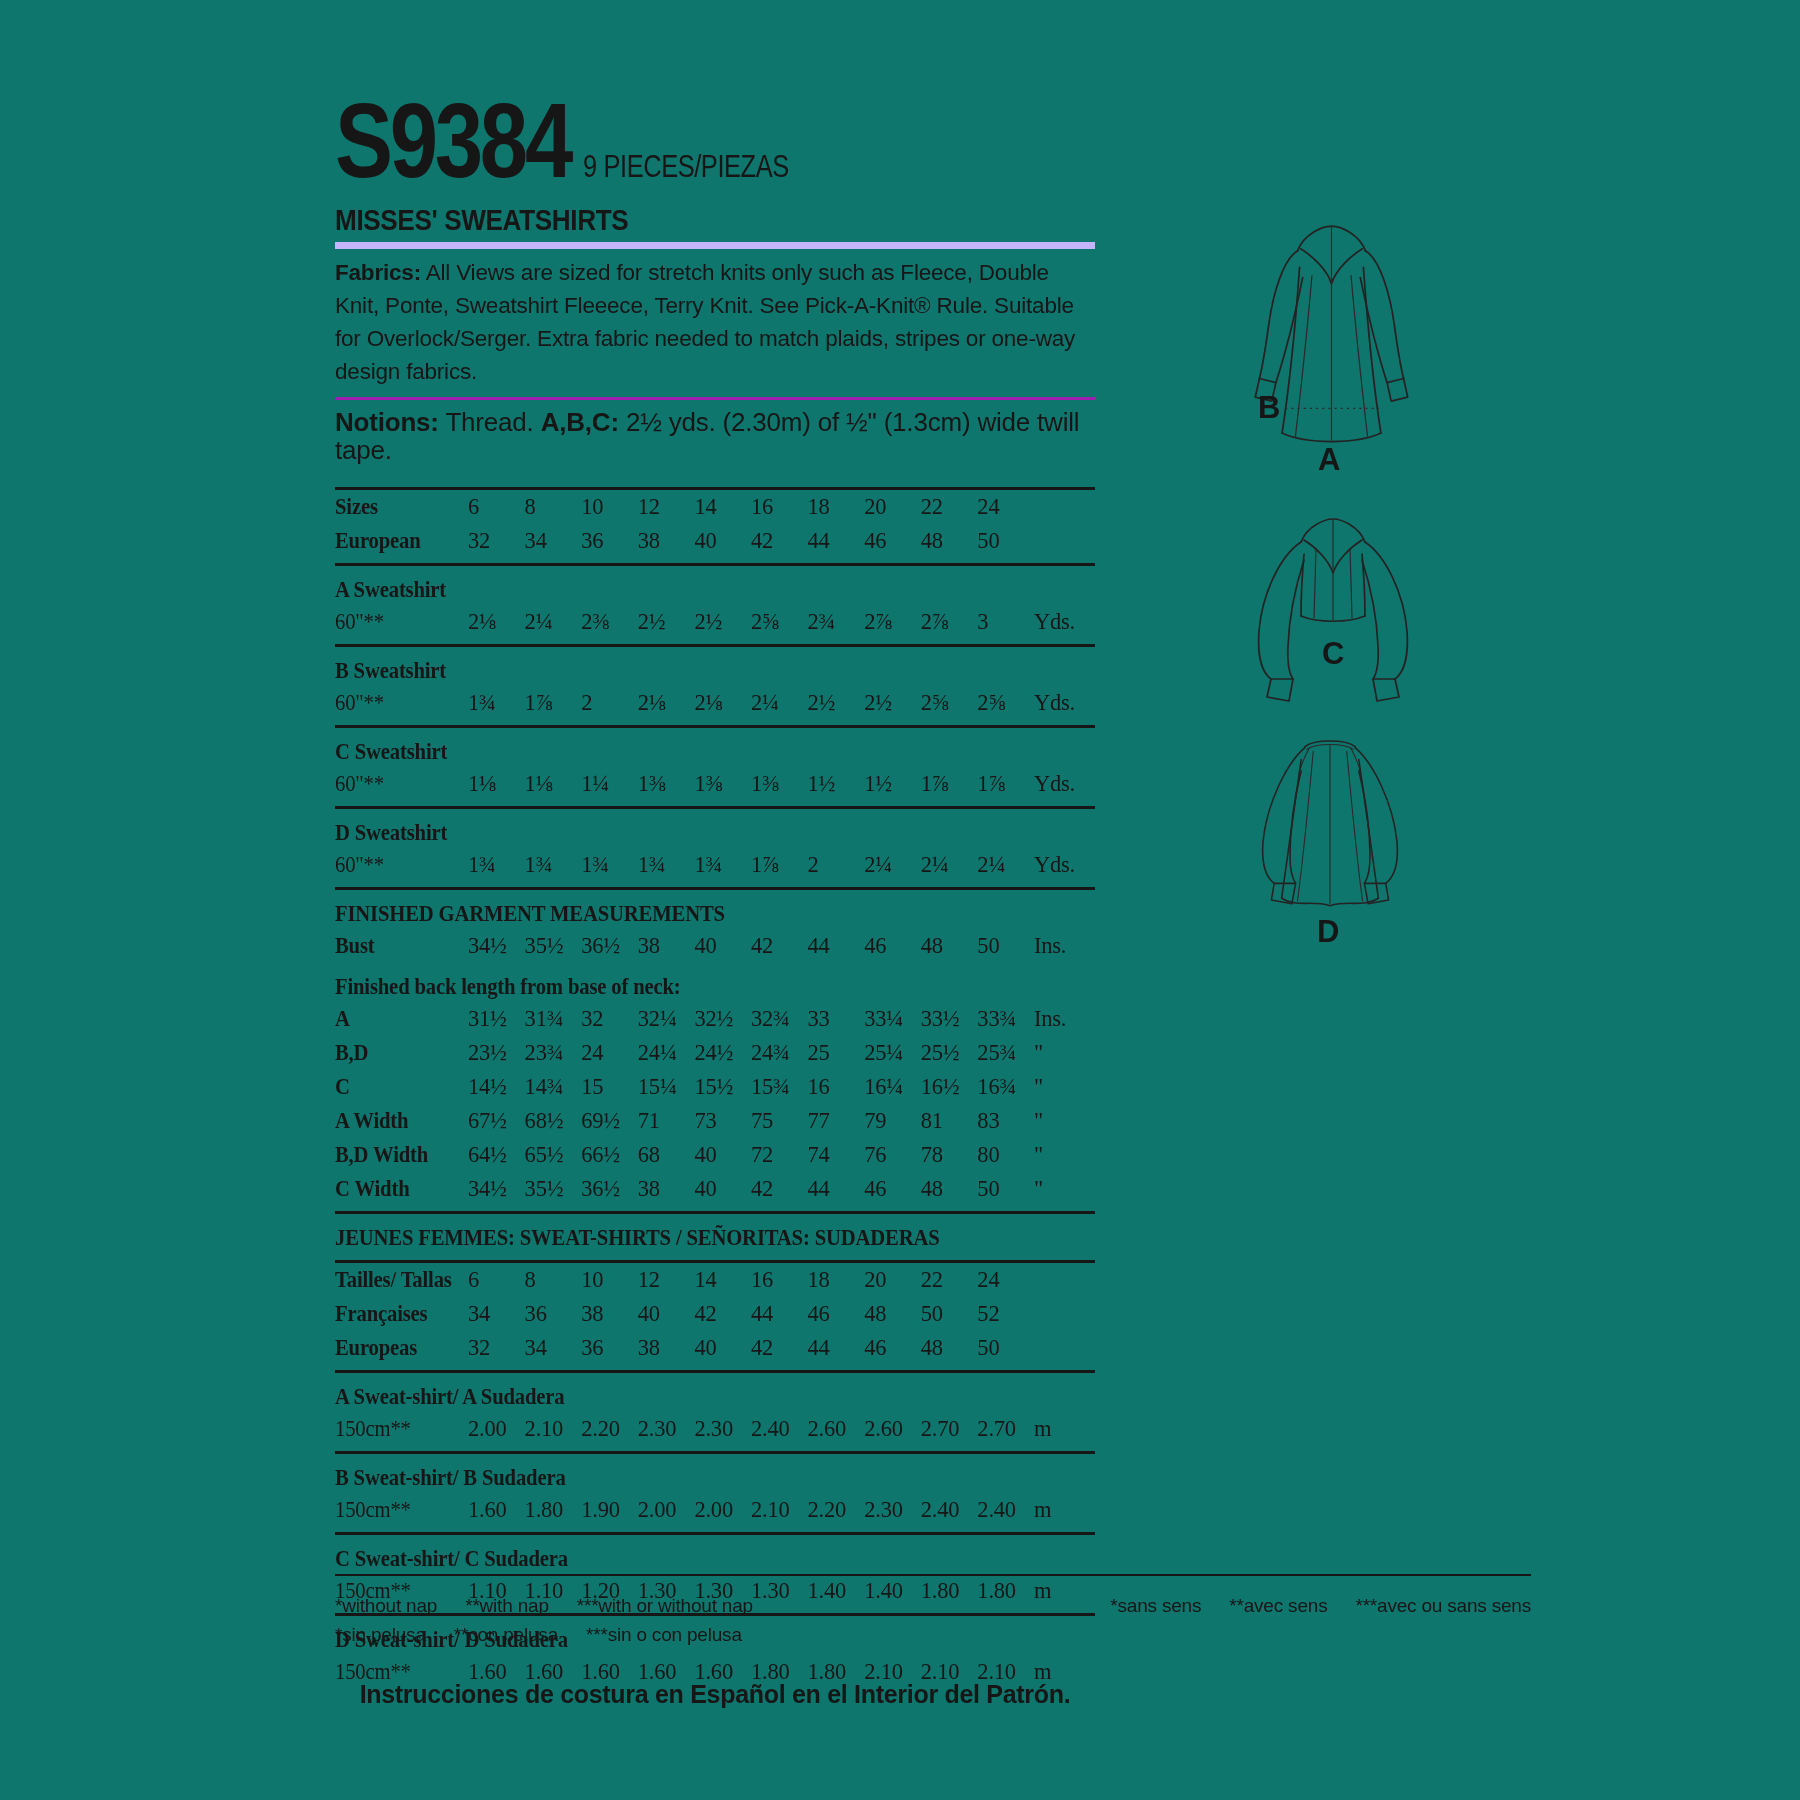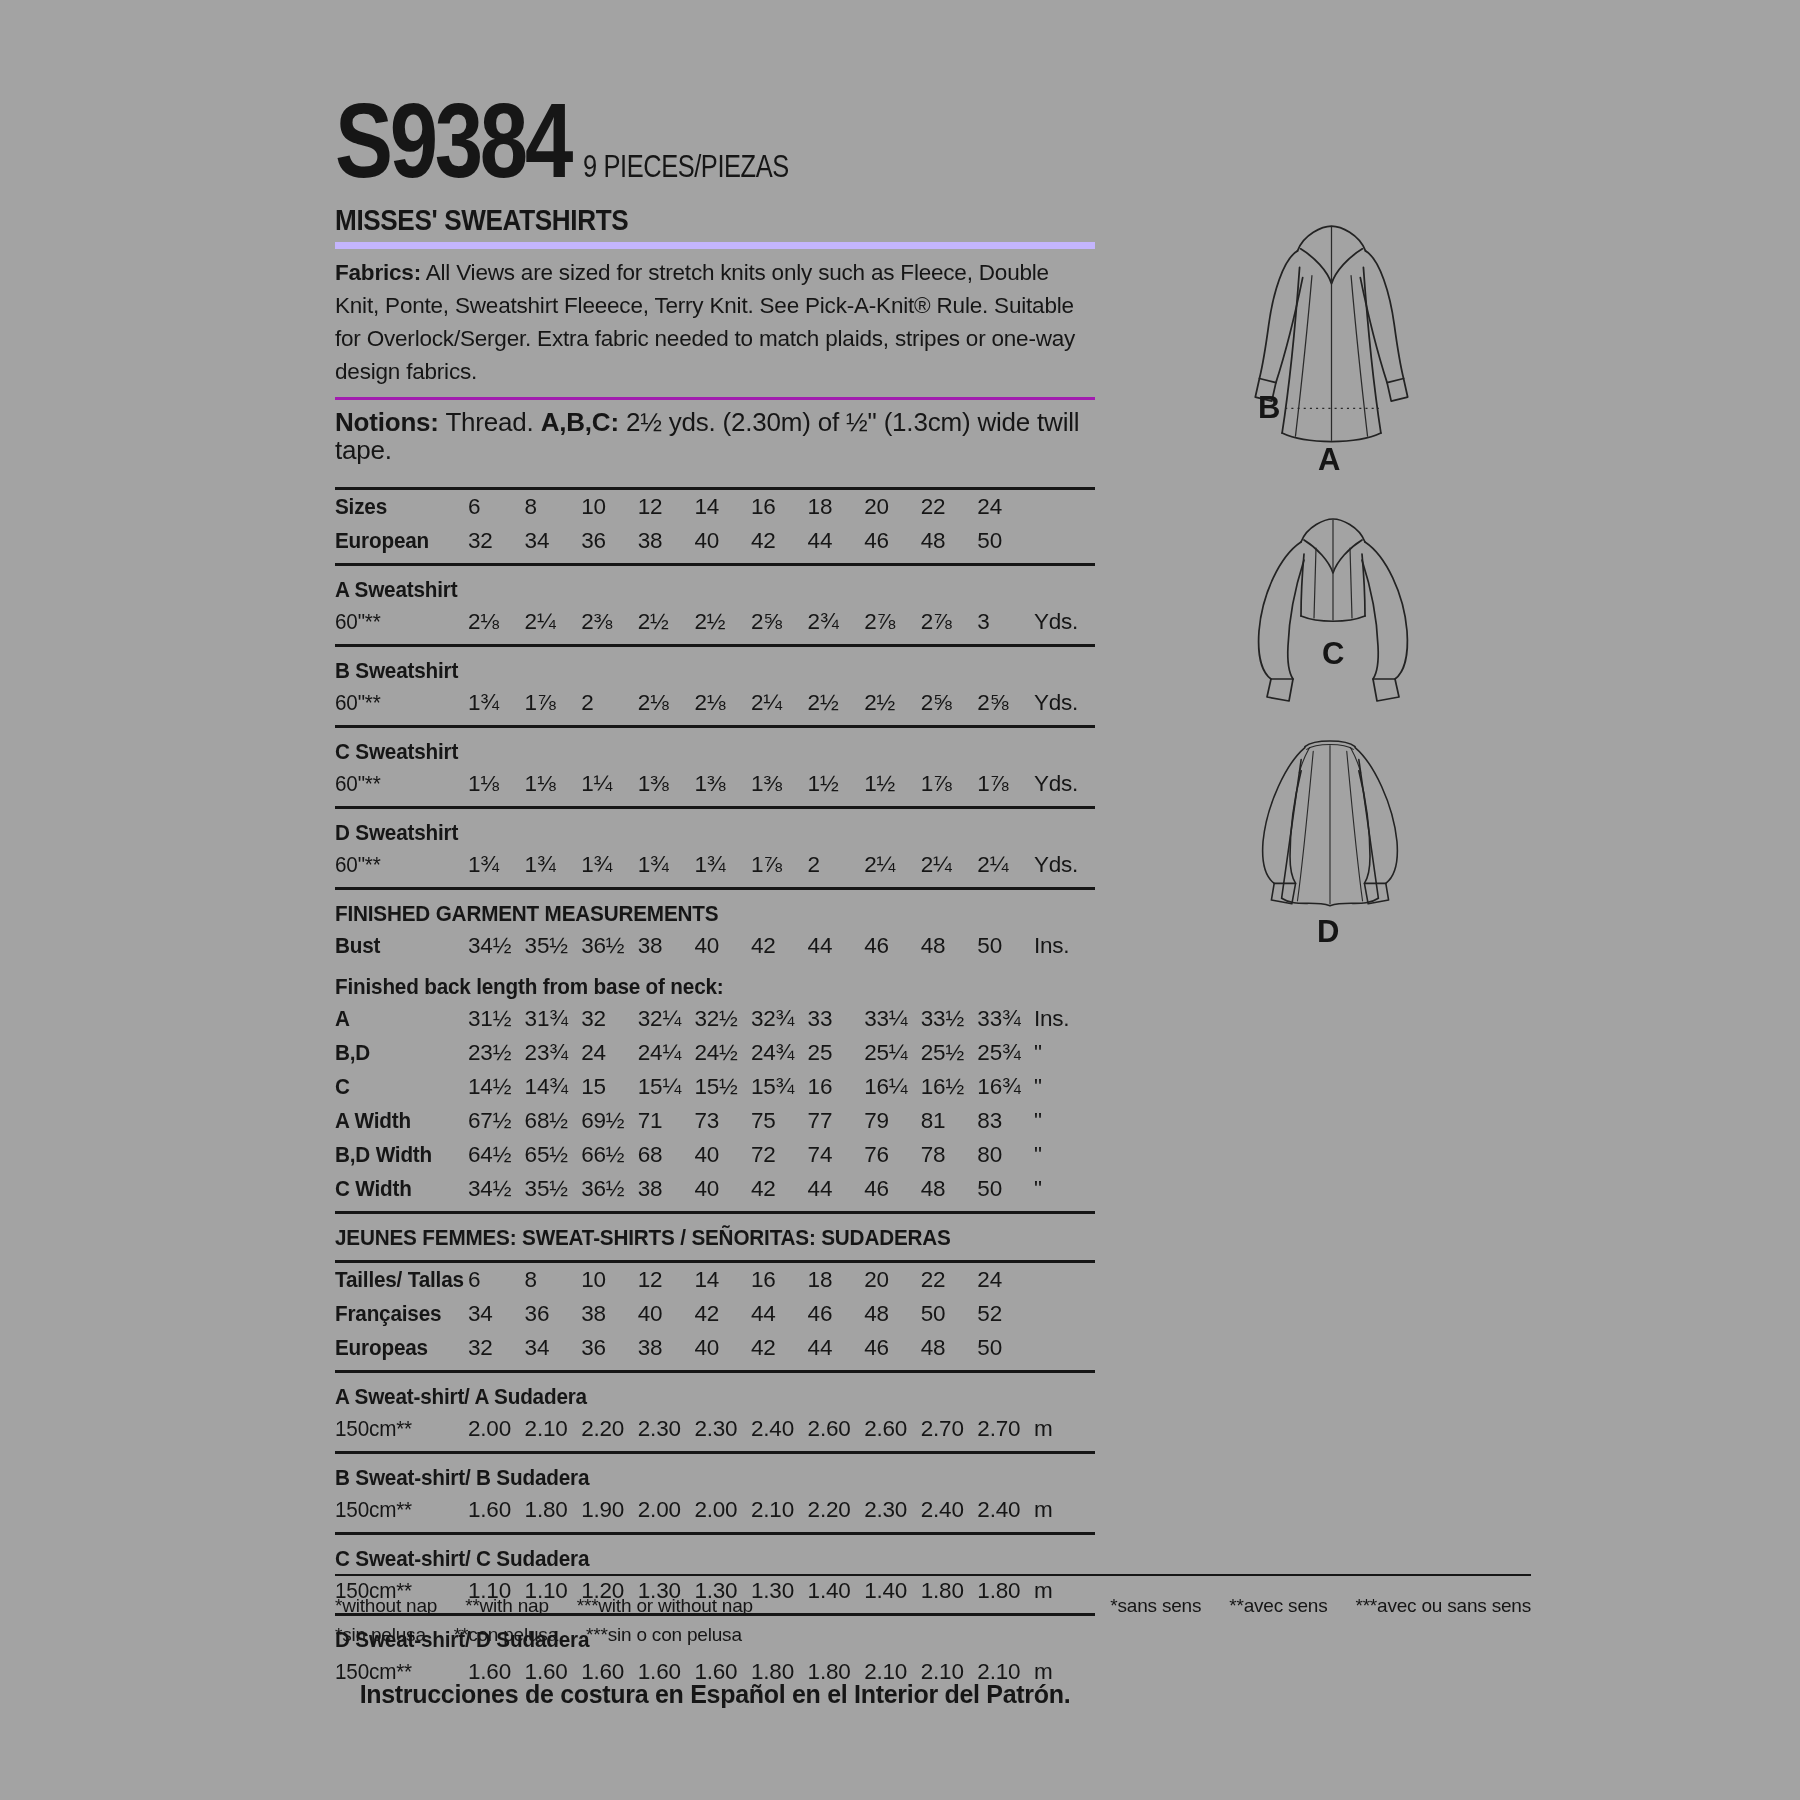--- a/index.html
+++ b/index.html
@@ -1,32 +1,32 @@
 <!DOCTYPE html>
 <html><head>
 <meta charset="utf-8">
 <style>
   html,body{margin:0;padding:0;background:#e8e8e8;}
-  .page{position:relative;width:1800px;height:1800px;background:#a3a3a3;overflow:hidden;
+  .page{position:relative;width:1800px;height:1800px;background:#0f766e;overflow:hidden;
         color:#161616;font-family:"Liberation Sans",sans-serif;}
   .main{position:absolute;left:335px;top:92px;width:760px;}
 
   .title-line{display:flex;align-items:baseline;gap:16px;transform:scaleX(.82);transform-origin:0 100%;}
   .pattern-number{font-size:106px;font-weight:700;letter-spacing:-4px;line-height:.92;}
   .pieces{font-size:31px;font-weight:400;letter-spacing:-.5px;}
 
   .doc-title{margin-top:14px;border-bottom:7px solid #c4b5fd;padding-bottom:5px;}
   .doc-title span{display:inline-block;font-size:29px;font-weight:700;letter-spacing:-.4px;
                   transform:scaleX(.9);transform-origin:0 50%;}
 
   .para{font-size:22.5px;line-height:33px;padding:7px 0 9px;border-bottom:3px solid #a21caf;letter-spacing:-.2px;}
   .para b,.notions b{font-weight:700;}
   .notions{font-size:26px;line-height:28px;padding:8px 0 23px;border-bottom:3px solid #161616;letter-spacing:-.2px;}
 
-  .size-table{width:760px;}
+  .size-table{width:760px;font-family:Liberation Serif, serif;}
   .trow{display:grid;grid-template-columns:133px repeat(10,56.6px) 1fr;align-items:baseline;
         font-size:22.5px;line-height:26px;padding:4px 0;letter-spacing:-.2px;}
   .trow .label{white-space:nowrap;transform:scaleX(.92);transform-origin:0 50%;}
   .trow.bold .label{font-weight:700;}
   .trow.section{font-weight:700;padding:11px 0 2px;}
   .trow.section .label{grid-column:1/-1;}
   .trow.rule-after{border-bottom:3px solid #161616;padding-bottom:9px;}
   .tcell{white-space:nowrap;}
 
   .footnotes{position:absolute;left:335px;top:1574px;width:1196px;border-top:2px solid #161616;

